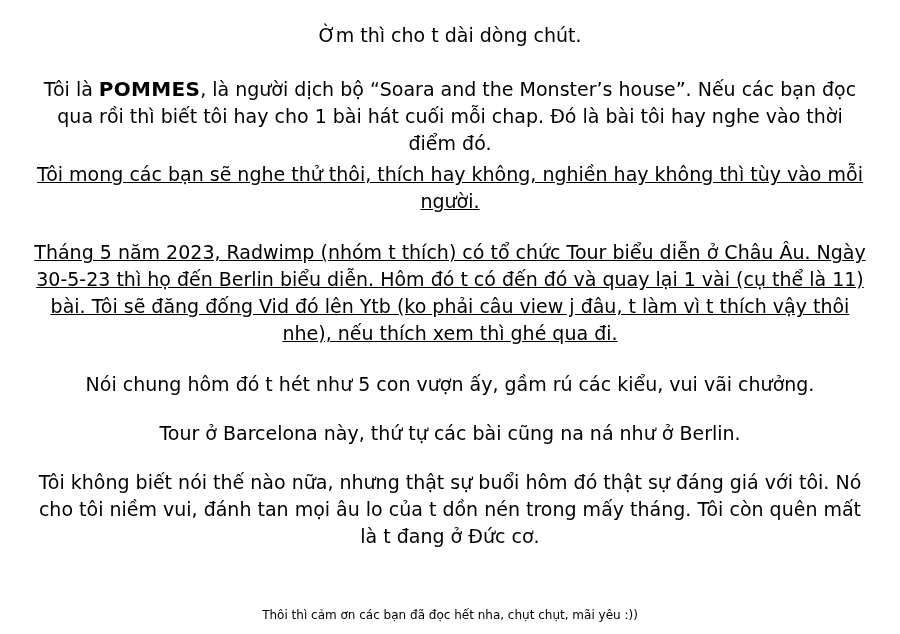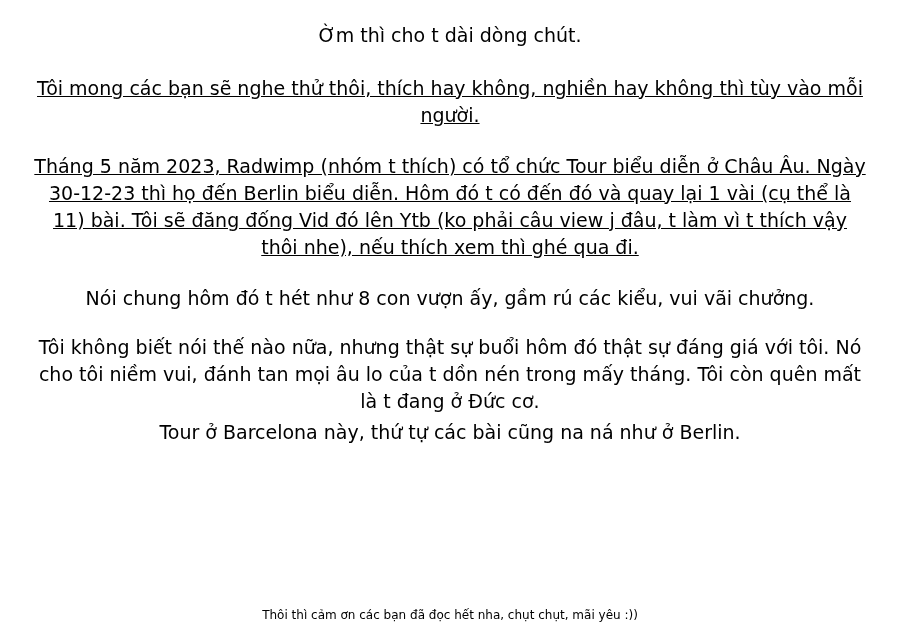--- a/index.html
+++ b/index.html
@@ -56,28 +56,31 @@
     flex: 1 1 auto;
   }
 </style>
 </head>
 <body>
 
 <div class="page">
 
   <div class="block title-line">Ờm thì cho t dài dòng chút.</div>
 
+  <div class="block para">
+    <span>Tôi là </span><span class="brand">POMMES</span><span>, là người dịch bộ “Soara and the Monster’s house”. Nếu các bạn đọc qua rồi thì biết tôi hay cho 1 bài hát cuối mỗi chap. Đó là bài tôi hay nghe vào thời điểm đó.</span>
+  </div>
 
   <div class="block para gap">Tôi mong các bạn sẽ nghe thử thôi, thích hay không, nghiền hay không thì tùy vào mỗi người.</div>
 
-  <div class="block para gap">Tháng 5 năm 2023, Radwimp (nhóm t thích) có tổ chức Tour biểu diễn ở Châu Âu. Ngày 30-12-23 thì họ đến Berlin biểu diễn. Hôm đó t có đến đó và quay lại 1 vài (cụ thể là 11) bài. Tôi sẽ đăng đống Vid đó lên Ytb (ko phải câu view j đâu, t làm vì t thích vậy thôi nhe), nếu thích xem thì ghé qua đi.</div>
+  <div class="block para gap">Tháng 5 năm 2023, Radwimp (nhóm t thích) có tổ chức Tour biểu diễn ở Châu Âu. Ngày 30-5-23 thì họ đến Berlin biểu diễn. Hôm đó t có đến đó và quay lại 1 vài (cụ thể là 11) bài. Tôi sẽ đăng đống Vid đó lên Ytb (ko phải câu view j đâu, t làm vì t thích vậy thôi nhe), nếu thích xem thì ghé qua đi.</div>
 
-  <div class="block para gap-sm">Nói chung hôm đó t hét như 8 con vượn ấy, gầm rú các kiểu, vui vãi chưởng.</div>
+  <div class="block para gap-sm">Nói chung hôm đó t hét như 5 con vượn ấy, gầm rú các kiểu, vui vãi chưởng.</div>
+
+  <div class="block para gap-sm">Tour ở Barcelona này, thứ tự các bài cũng na ná như ở Berlin.</div>
 
   <div class="block para">Tôi không biết nói thế nào nữa, nhưng thật sự buổi hôm đó thật sự đáng giá với tôi. Nó cho tôi niềm vui, đánh tan mọi âu lo của t dồn nén trong mấy tháng. Tôi còn quên mất là t đang ở Đức cơ.</div>
-
-  <div class="block para gap-sm">Tour ở Barcelona này, thứ tự các bài cũng na ná như ở Berlin.</div>
 
   <div class="spacer-flex"></div>
 
   <div class="block closing">Thôi thì cảm ơn các bạn đã đọc hết nha, chụt chụt, mãi yêu :))</div>
 
 </div>
 
 </body></html>

